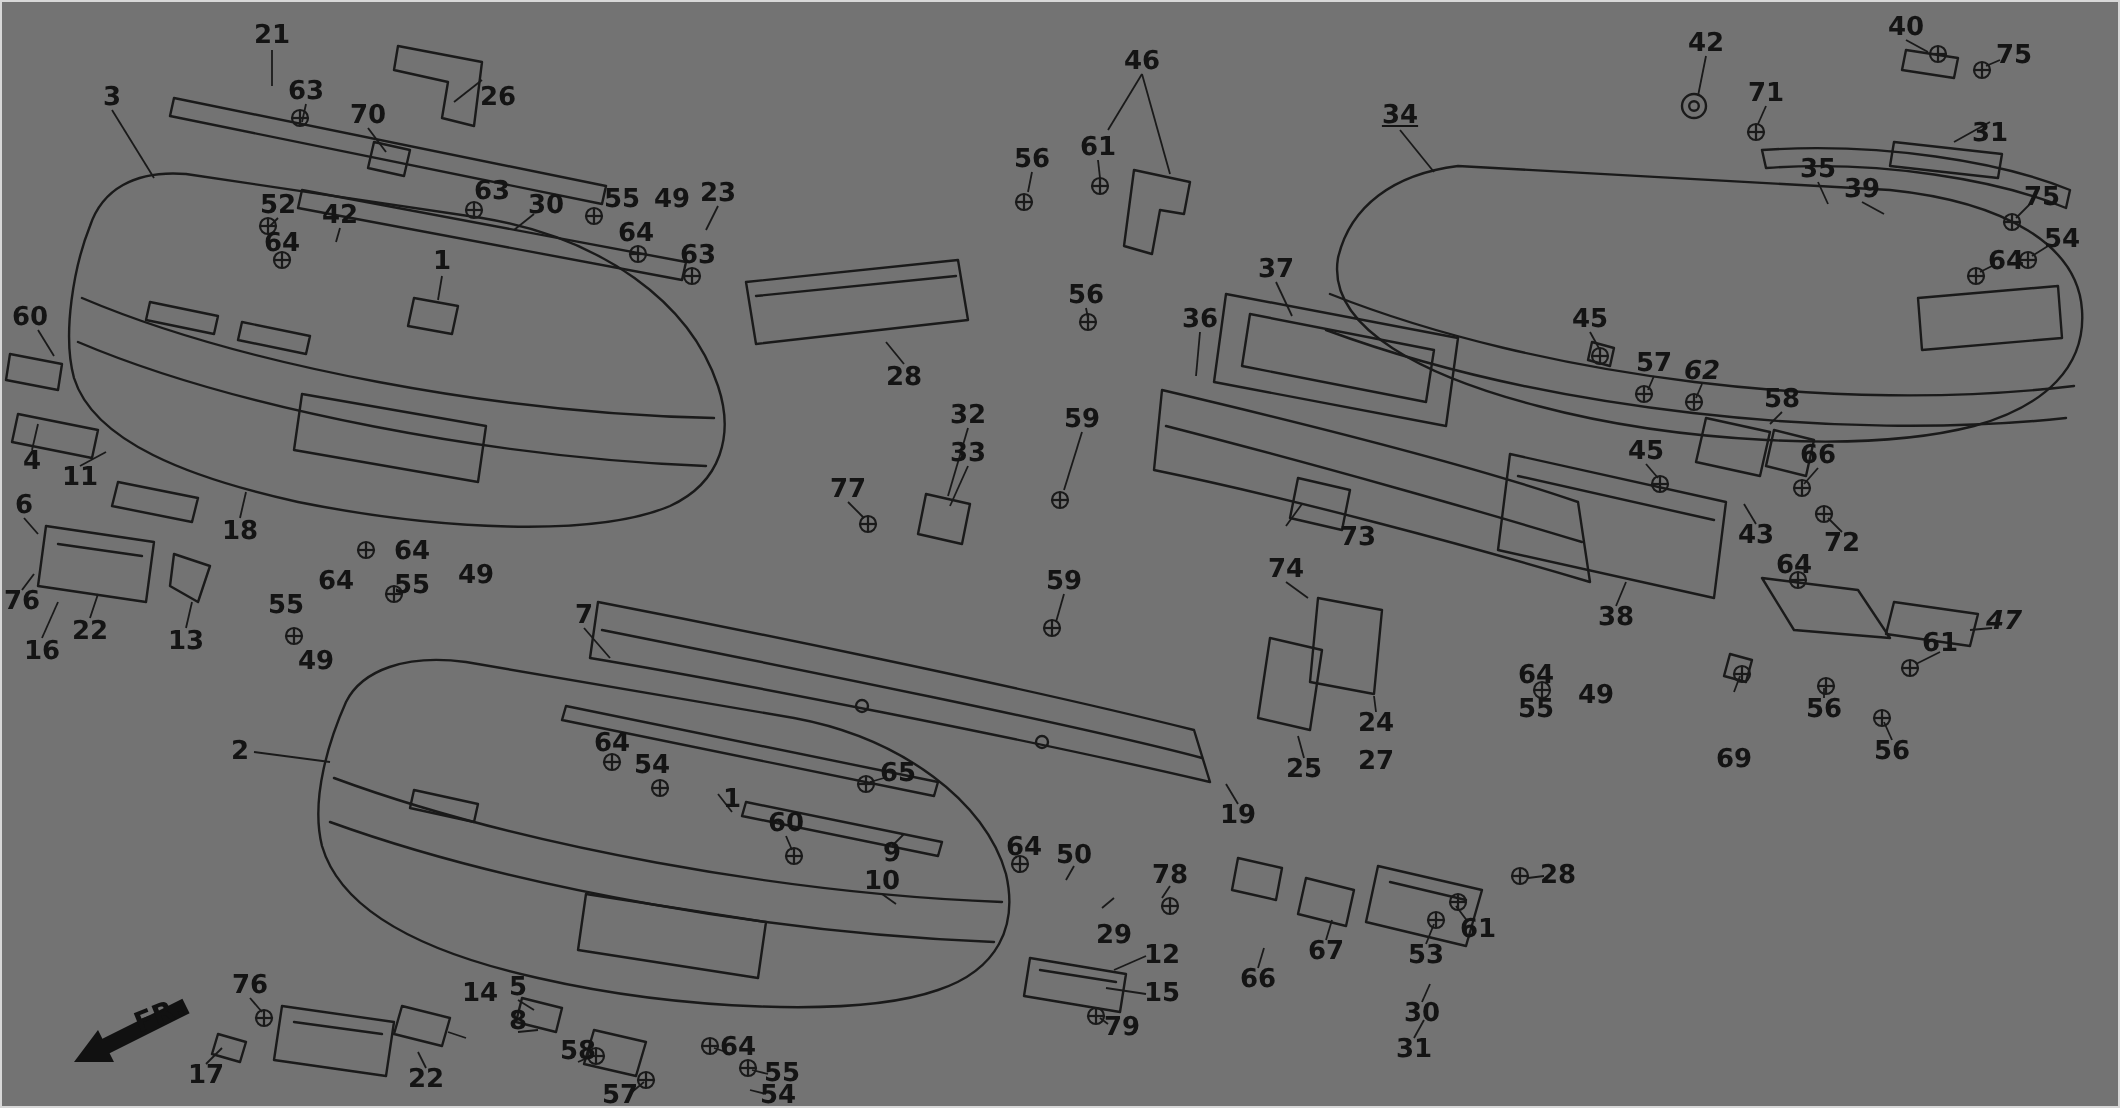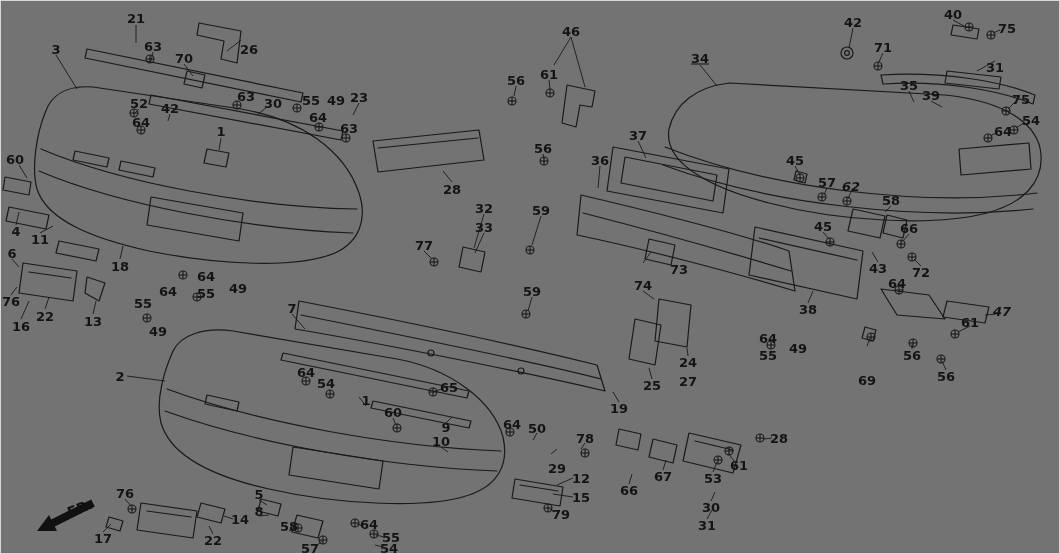--- a/index.html
+++ b/index.html
@@ -398,21 +398,21 @@
       <span class="part-label" style="left: 738px; top: 464px;">61</span>
       <span class="part-label" style="left: 712px; top: 477px;">53</span>
       <span class="part-label" style="left: 580px; top: 477px;">12</span>
       <span class="part-label" style="left: 580px; top: 496px;">15</span>
       <span class="part-label" style="left: 710px; top: 506px;">30</span>
       <span class="part-label" style="left: 706px; top: 524px;">31</span>
       <span class="part-label" style="left: 560px; top: 513px;">79</span>
       <span class="part-label" style="left: 124px; top: 492px;">76</span>
       <span class="part-label" style="left: 258px; top: 493px;">5</span>
       <span class="part-label" style="left: 258px; top: 510px;">8</span>
-      <span class="part-label" style="left: 239px; top: 518px; text-align: right;">14</span>
+      <span class="part-label" style="left: 239px; top: 496px; text-align: right;">14</span>
       <span class="part-label" style="left: 102px; top: 537px;">17</span>
       <span class="part-label" style="left: 212px; top: 539px;">22</span>
       <span class="part-label" style="left: 288px; top: 525px;">58</span>
       <span class="part-label" style="left: 368px; top: 523px;">64</span>
       <span class="part-label" style="left: 390px; top: 536px;">55</span>
       <span class="part-label" style="left: 309px; top: 547px;">57</span>
       <span class="part-label" style="left: 388px; top: 547px;">54</span>
     </div>
 
   <span class="fr-label">FR.</span>

